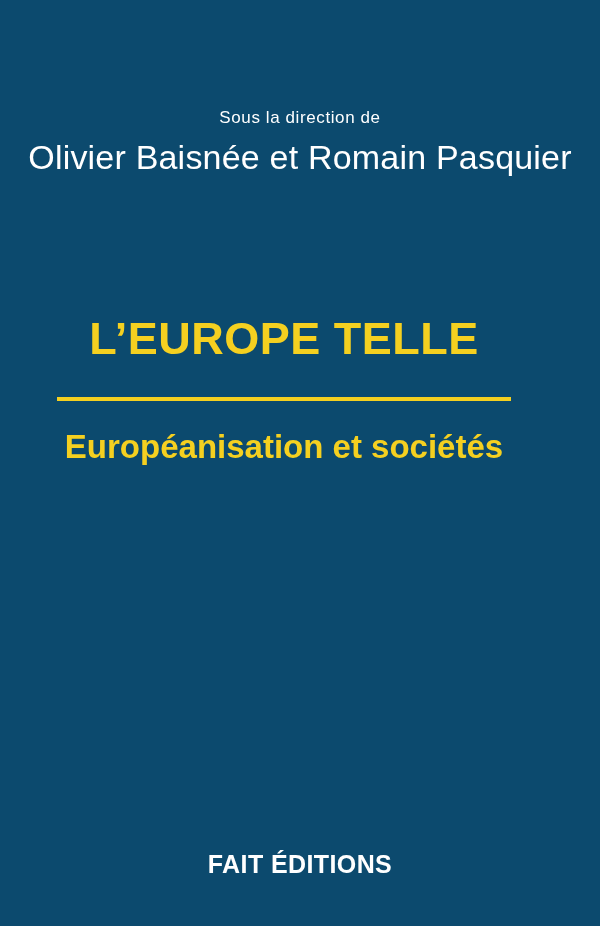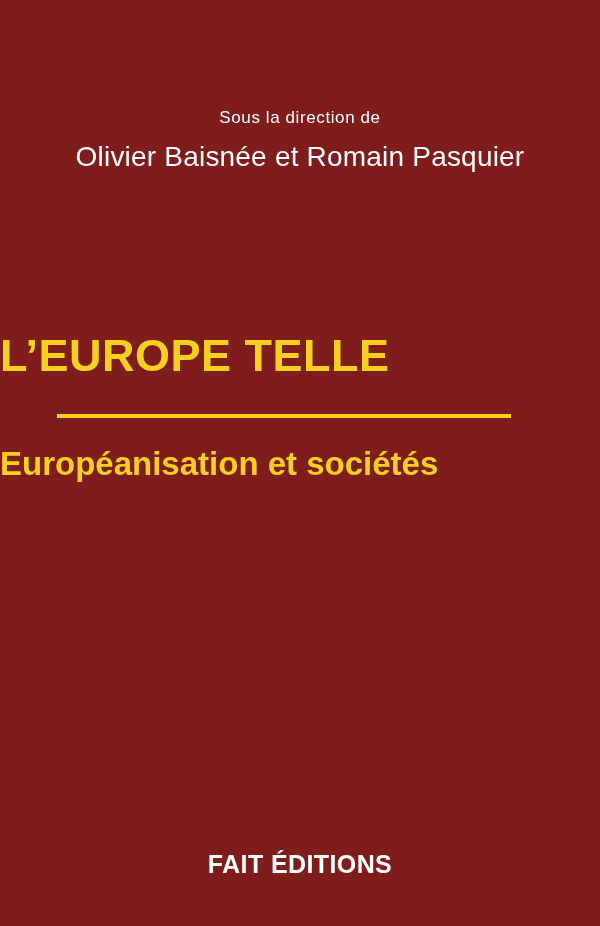--- a/index.html
+++ b/index.html
@@ -7,54 +7,54 @@
     padding: 0;
     background: #ffffff;
   }
   body {
     font-family: "Liberation Sans", sans-serif;
   }
   .cover {
     position: relative;
     width: 600px;
     height: 926px;
-    background: #7f1d1d;
+    background: #0c4a6e;
     overflow: hidden;
     box-sizing: border-box;
   }
   .editor-block {
     position: absolute;
     top: 106px;
     left: 0;
     width: 600px;
     text-align: center;
   }
   .editor-prefix {
     color: #ffffff;
     font-size: 17px;
     font-weight: 400;
     letter-spacing: 0.6px;
     line-height: 24px;
     margin: 0;
   }
   .editor-names {
     color: #ffffff;
-    font-size: 28px;
+    font-size: 34px;
     font-weight: 400;
     letter-spacing: 0.2px;
     line-height: 34px;
     margin: 10px 0 0 0;
     white-space: nowrap;
   }
   .title-block {
     position: absolute;
     top: 312px;
     left: 0;
     width: 568px;
-    margin-top: 17px;
+    text-align: center;
   }
   .main-title {
     color: #f5d020;
     font-size: 45px;
     font-weight: bold;
     line-height: 53px;
     letter-spacing: 0.5px;
     margin: 0;
     text-transform: uppercase;
   }

